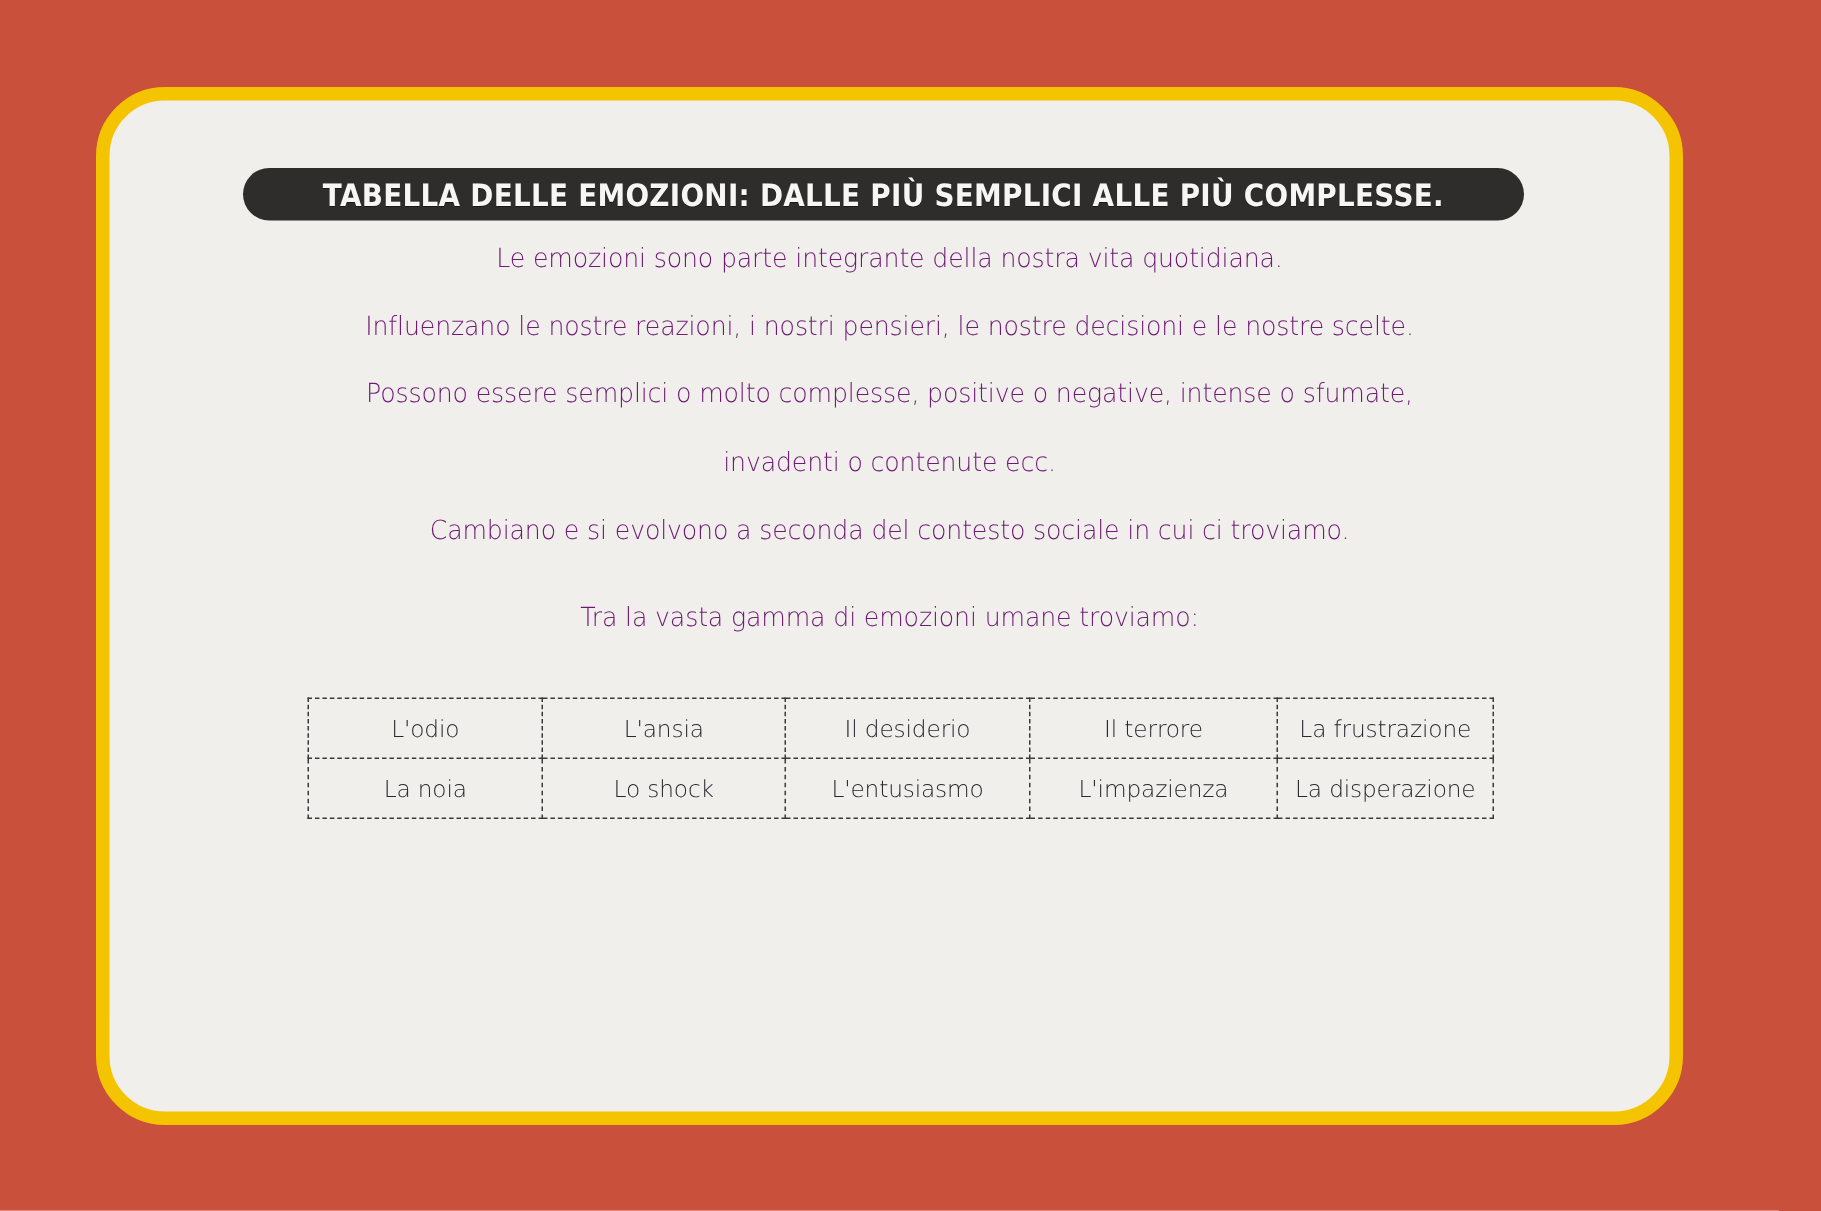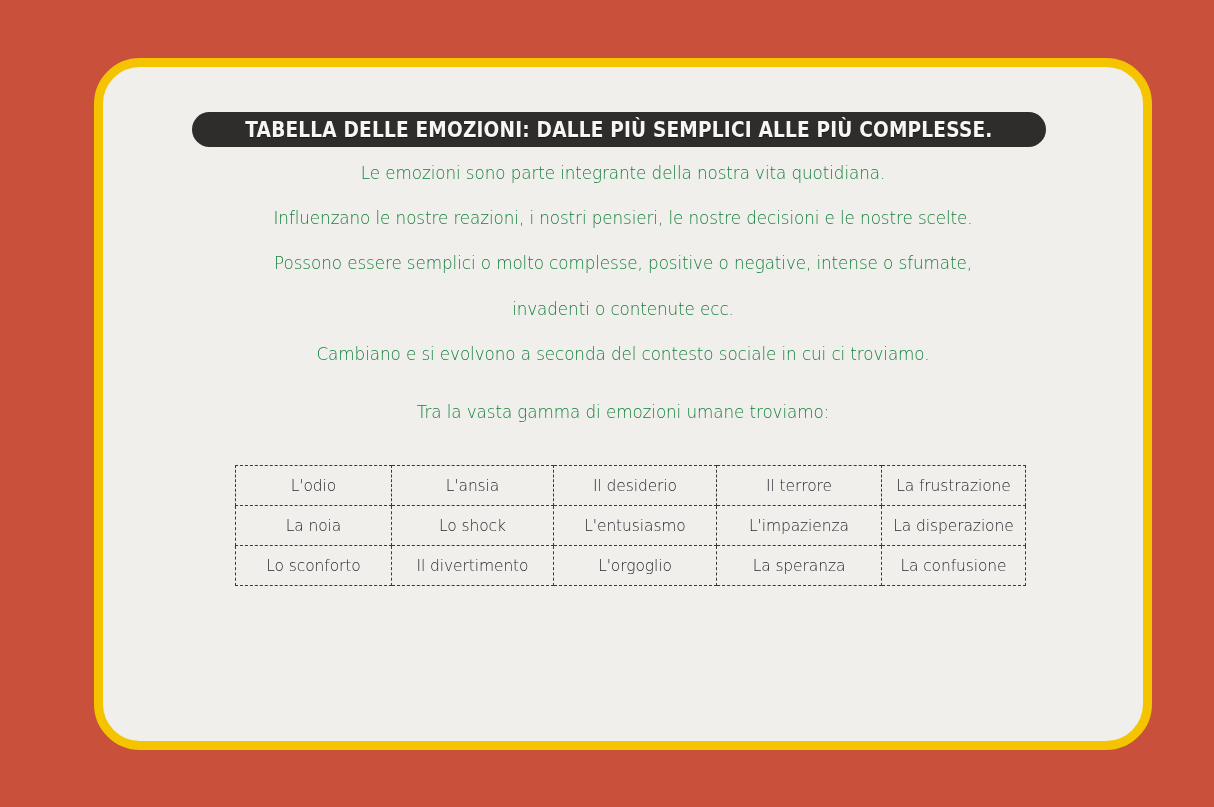--- a/index.html
+++ b/index.html
@@ -16,21 +16,21 @@
 
   #poster {
     position: relative;
     width: 1214px;
     height: 807px;
     background: #c9503a;
   }
 
   #card {
     position: absolute;
-    left: 94px;
+    left: 64px;
     top: 58px;
     width: 1058px;
     height: 692px;
     box-sizing: border-box;
     background: #f0efeb;
     border: 9px solid #f5c400;
     border-radius: 46px;
   }
 
   #card-inner {
@@ -67,21 +67,21 @@
     text-shadow: 0 1px 0 rgba(0,0,0,0.45);
   }
 
   
   #intro {
     position: absolute;
     left: 50px;
     top: 98px;
     width: 940px;
     text-align: center;
-    color: #15803d;
+    color: #701a75;
   }
   .para {
     font-family: "DejaVu Sans", sans-serif;
     font-size: 17.5px;
     font-weight: 300;
     line-height: 1;
     letter-spacing: -0.1px;
     margin: 0 0 28px 0;
     transform: scaleX(0.96);
   }
@@ -156,25 +156,18 @@
             <td>Il terrore</td>
             <td>La frustrazione</td>
           </tr>
           <tr>
             <td>La noia</td>
             <td>Lo shock</td>
             <td>L'entusiasmo</td>
             <td>L'impazienza</td>
             <td>La disperazione</td>
           </tr>
-          <tr>
-            <td>Lo sconforto</td>
-            <td>Il divertimento</td>
-            <td>L'orgoglio</td>
-            <td>La speranza</td>
-            <td>La confusione</td>
-          </tr>
         </tbody>
       </table>
 
     </div>
   </div>
 </div>
 
 </body></html>

